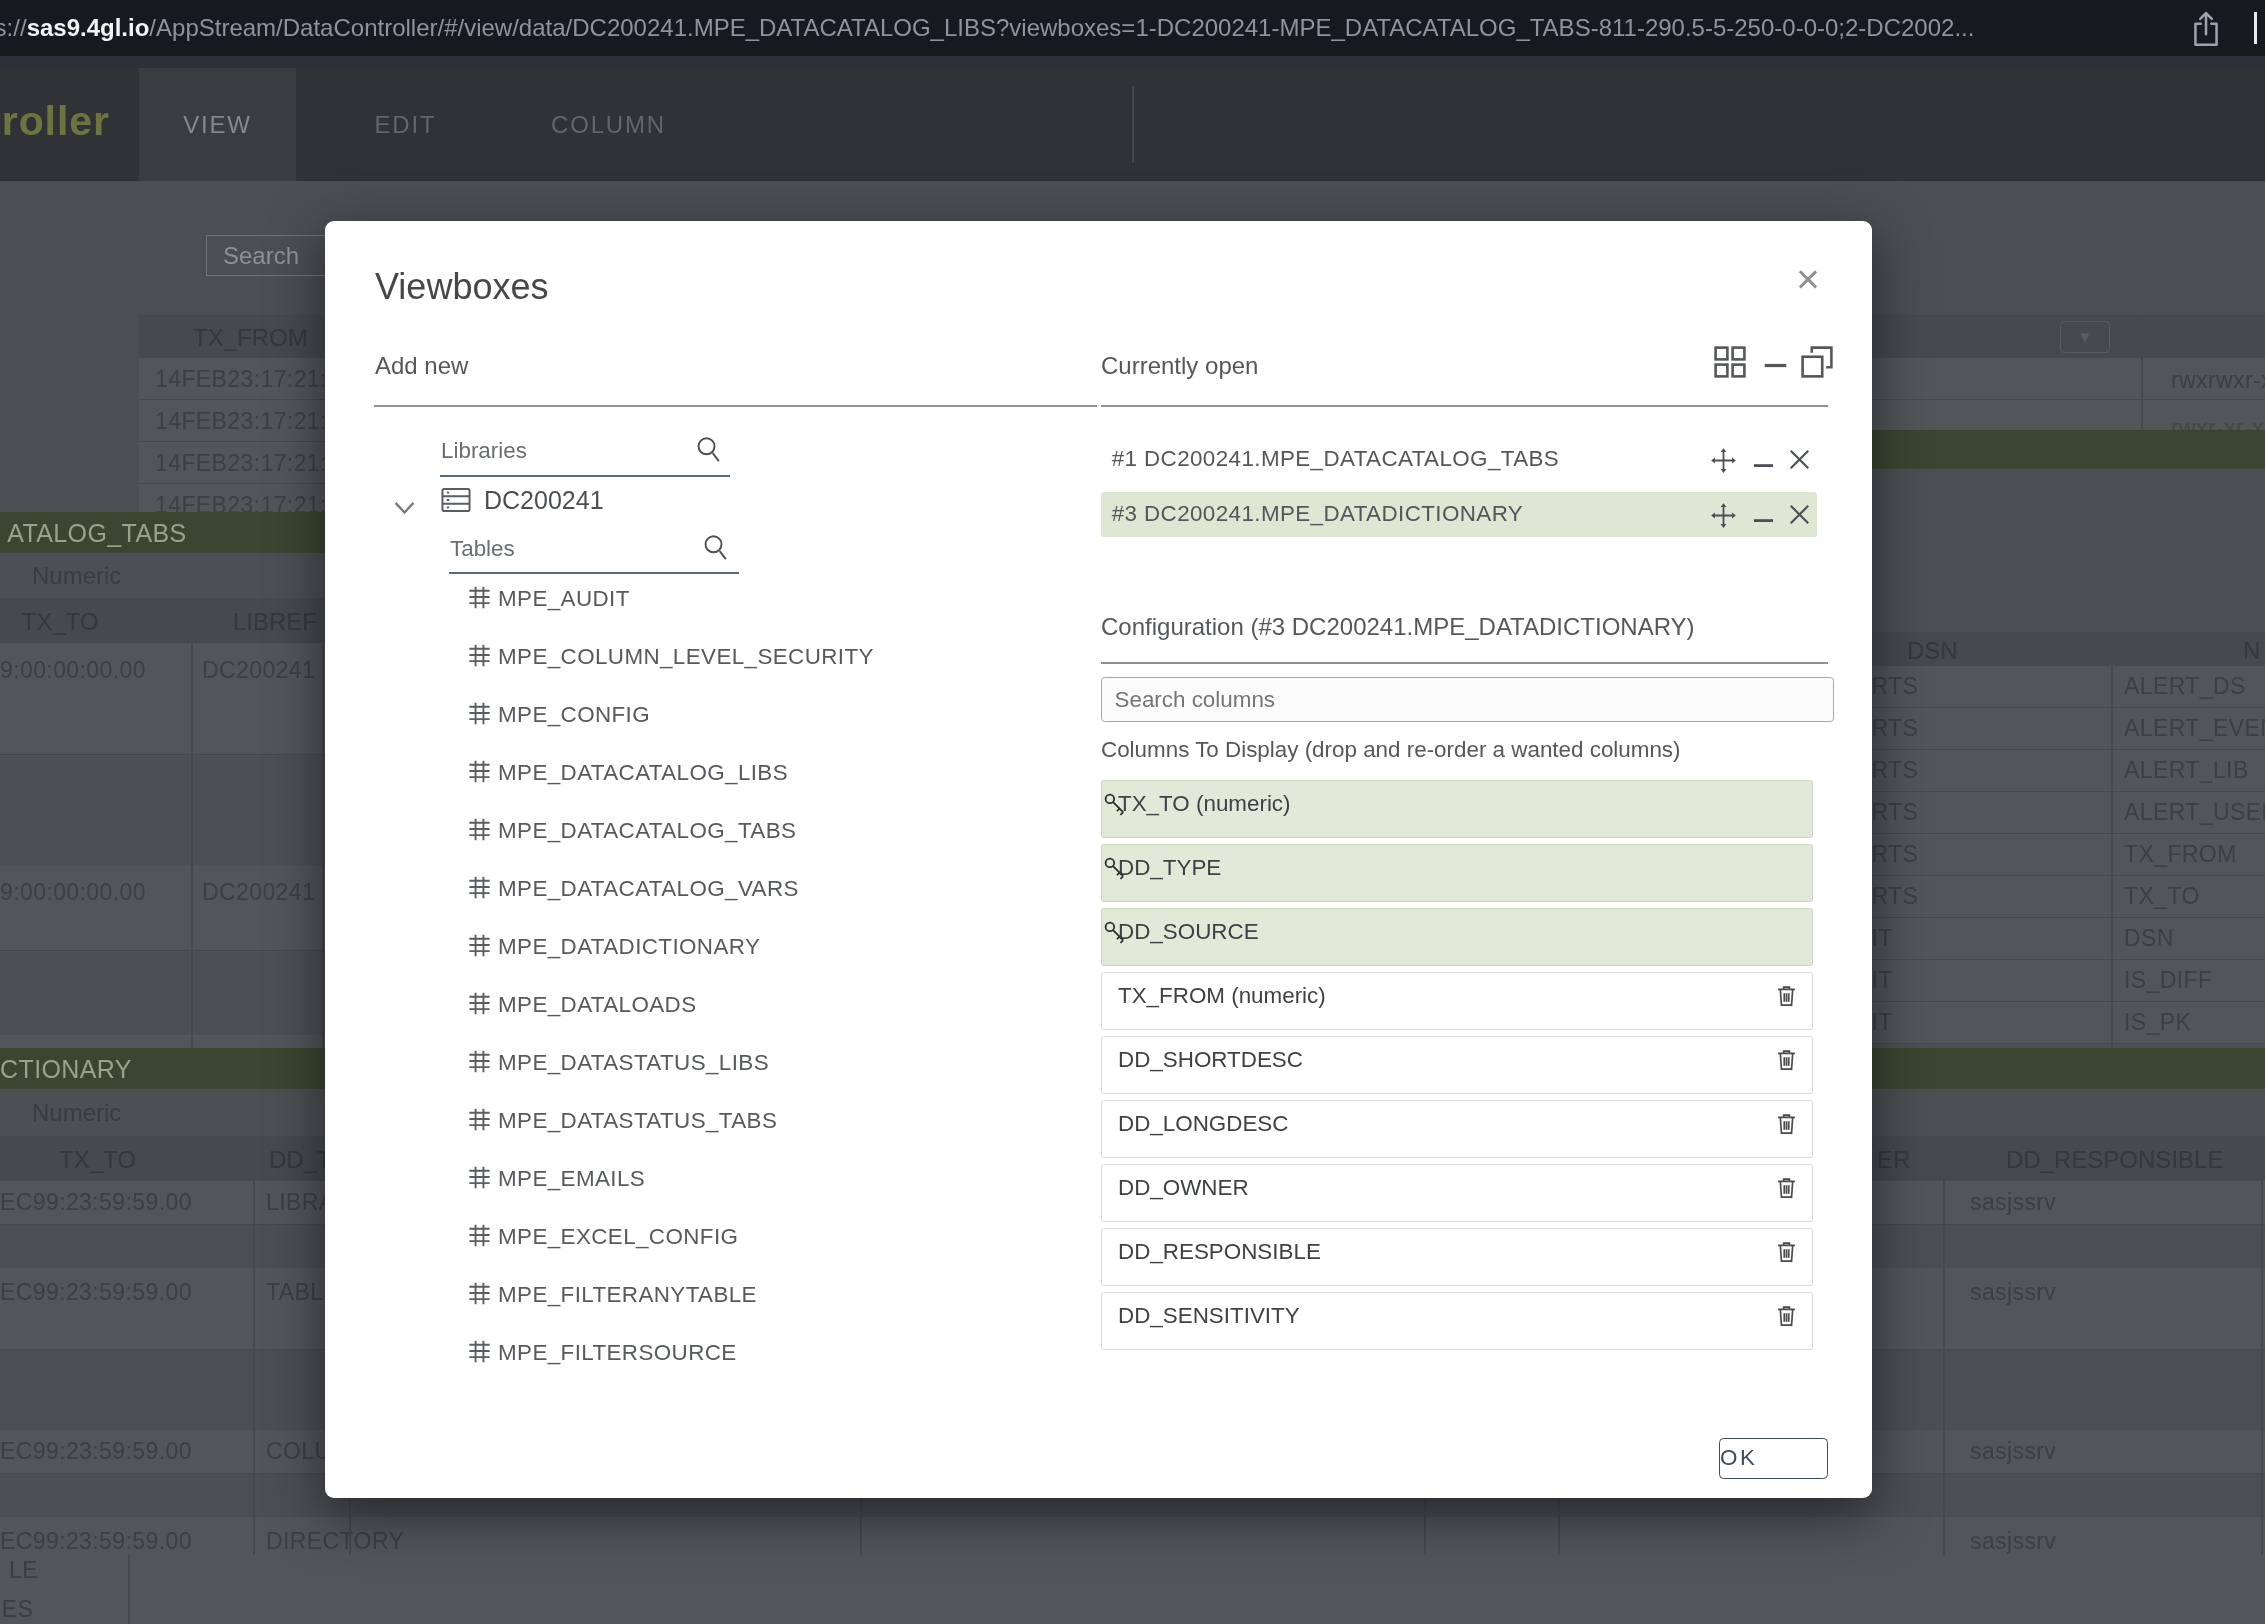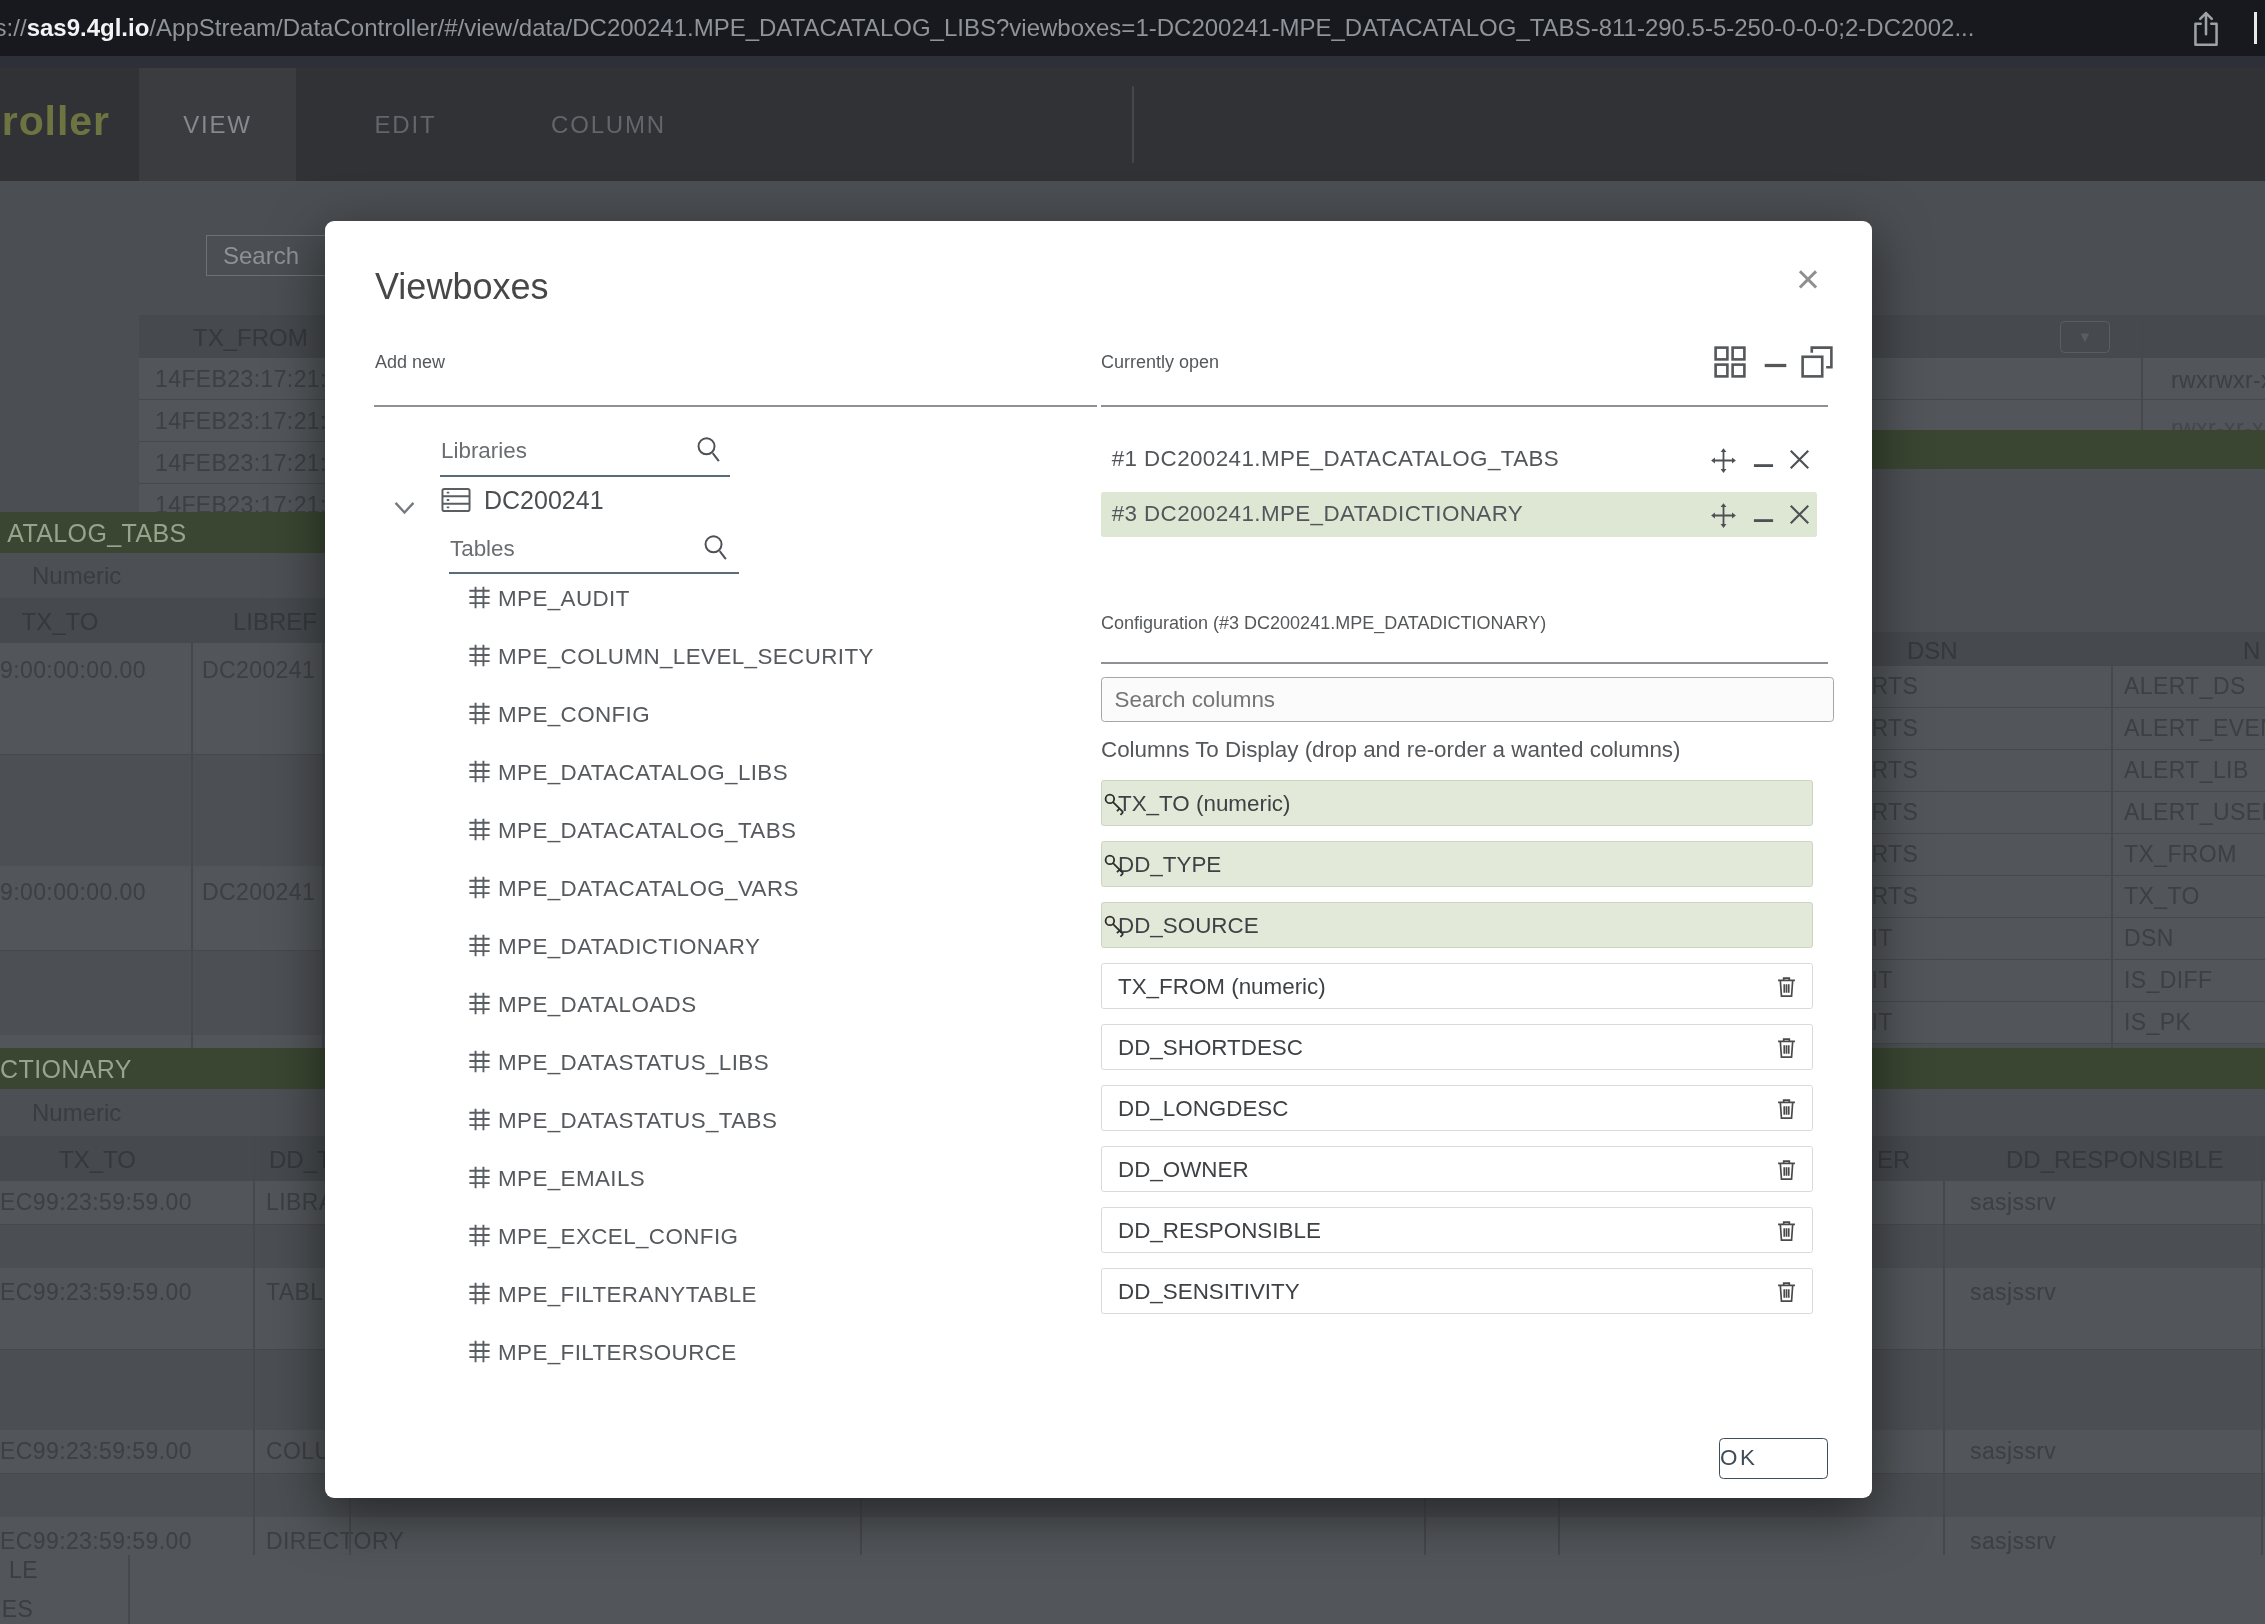--- a/index.html
+++ b/index.html
@@ -31,37 +31,37 @@
   .greenbar{background:#3a4631;color:#99a28c;font-size:25px;letter-spacing:0.4px;}
   .greenbar span{position:absolute;top:7.2px;}
   .filterrow{background:#4c4f53;border-bottom:1.8px solid #45474b;color:#393d41;font-size:24px;}
   .filterbtn{position:absolute;width:48px;height:30px;border:1.8px solid #5a5d61;border-radius:4.5px;
              color:#5a5d61;font-size:15px;text-align:center;line-height:29px;}
   
   .modal{left:325px;top:221px;width:1547px;height:1277px;background:#ffffff;border-radius:9px;
          box-shadow:0 16px 54px rgba(0,0,0,.5);color:#4b4e50;}
   .mtitle{left:50px;top:45px;font-size:36px;color:#474747;}
   .mclose{left:1471px;top:38px;font-size:41px;color:#909090;line-height:1;cursor:pointer;}
-  .seclabel{font-size:18px;color:#55585b;}
+  .seclabel{font-size:24px;color:#55585b;}
   .hr{height:1.8px;background:#8d9195;}
   .inlabel{font-size:22.4px;color:#6a6e72;}
   .underline{height:1.8px;background:#5b6b77;}
   .treerow{font-size:25px;color:#4c4f52;}
   .tbl-list{left:130px;top:358px;width:645px;}
   .tbl-item{height:58px;position:relative;cursor:pointer;}
   .tbl-item .glyph{position:absolute;left:10.7px;top:5.4px;}
   .tbl-item .lbl{position:absolute;left:43px;top:7.2px;font-size:22.4px;color:#56595d;letter-spacing:0.4px;}
   .open-item{position:relative;width:716px;height:45px;margin-bottom:9.9px;border-radius:2.7px;}
   .open-item.selected{background:#dde7d4;}
   .open-item .lbl{position:absolute;left:10.7px;top:9px;font-size:22.4px;color:#53565a;letter-spacing:0.4px;}
   .open-item .ico{position:absolute;top:9.9px;cursor:pointer;}
   .searchcols{left:776px;top:456px;width:733px;height:45px;border:1.8px solid #a6a6a6;border-radius:3.6px;
               background:#fbfbfb;box-sizing:border-box;font-size:22.4px;color:#3f3f43;
               padding:0 12.5px;font-family:"Liberation Sans",sans-serif;outline:none;}
-  .chip{position:relative;width:712px;height:46px;margin-bottom:15px;border-radius:2.7px;box-sizing:border-box;}
+  .chip{position:relative;width:712px;height:58px;margin-bottom:6px;border-radius:2.7px;box-sizing:border-box;}
   .chip.key{background:#e3e9d8;border:0.9px solid #ccd5c1;}
   .chip.plain{background:#fff;border:0.9px solid #d9d9d9;}
   .chip .lbl{position:absolute;left:16px;top:9.9px;font-size:22.4px;color:#3f4245;}
   .chip .kicon{position:absolute;top:9.9px;}
   .chip .ticon{position:absolute;right:12.5px;top:9px;cursor:pointer;}
   .okbtn{left:1394px;top:1217px;width:109px;height:41px;border:1.8px solid #3f4c59;border-radius:4.5px;
          background:#fff;color:#3f4c59;font-size:22.4px;letter-spacing:2.7px;text-align:left;
          line-height:38px;box-sizing:border-box;cursor:pointer;}
 </style>
 </head>

